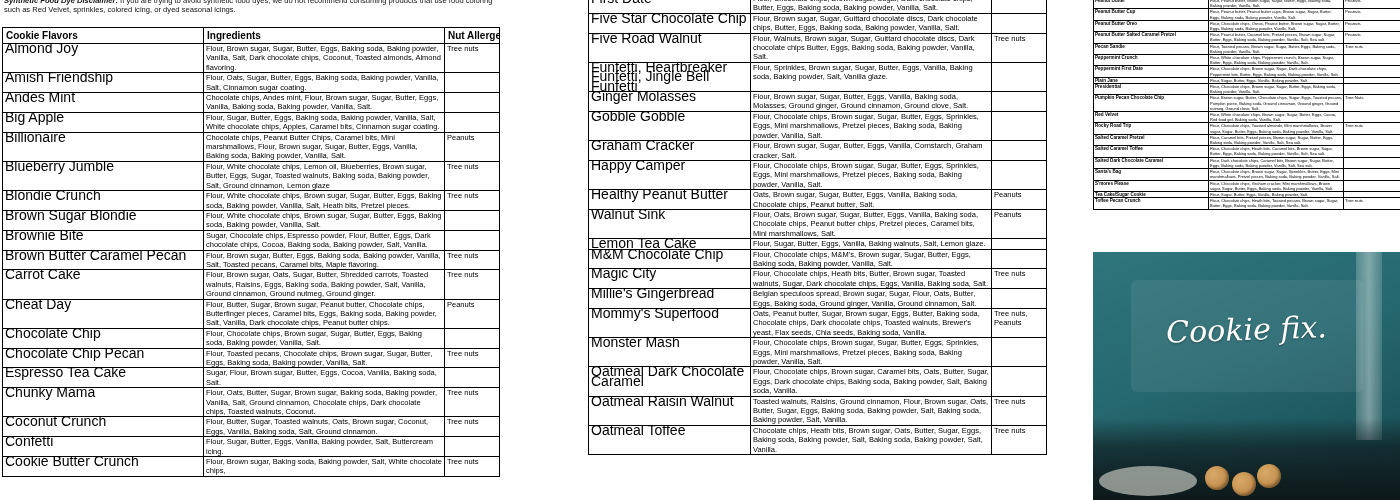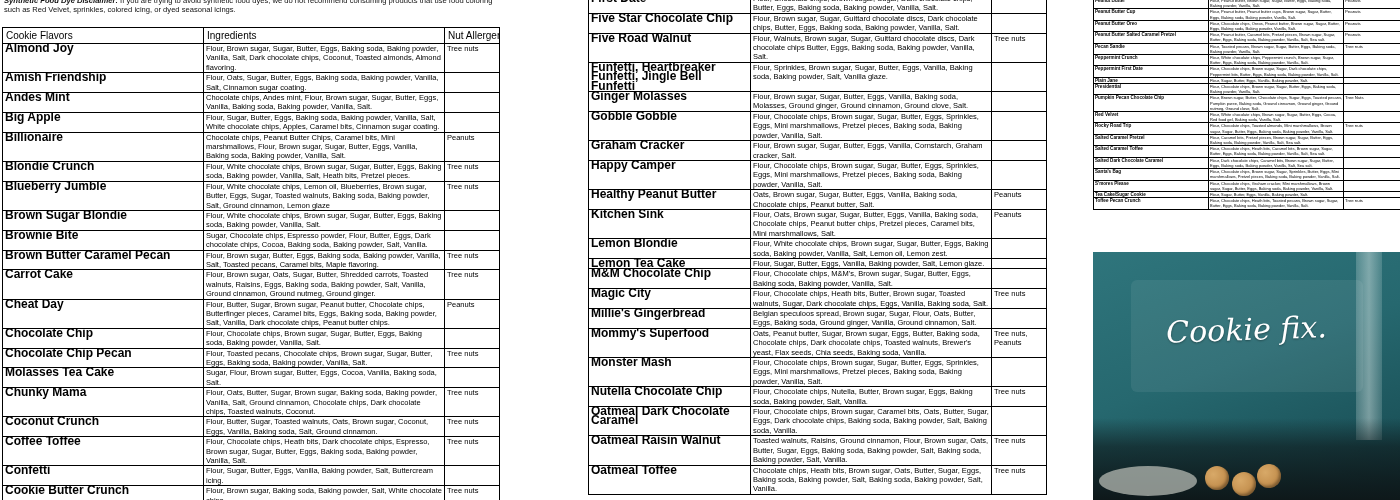--- a/index.html
+++ b/index.html
@@ -11,22 +11,22 @@
   .disclaimer .disc-title{font-weight:bold;font-style:italic}
 
   table.flavor-table{position:absolute;border-collapse:collapse;table-layout:fixed;background:#fff}
   .flavor-table td,.flavor-table th{border:1px solid #000;vertical-align:top;padding:0 2px;overflow:hidden}
 
   .t-left{left:2px;top:27px;width:497px}
   .t-mid{left:588px;top:-7px;width:458px}
   .t-right{left:1093px;top:-3px;width:310px}
 
   .t-left td,.t-mid td{font-size:7.5px;line-height:9.4px}
-  .t-left .cell-flavor,.t-mid .cell-flavor{font-weight:bold;font-size:12px}
-  .t-left th{font-size:10px;text-align:left;font-weight:normal;height:16px;vertical-align:middle;padding-left:3px}
+  .t-left .cell-flavor,.t-mid .cell-flavor{font-weight:normal;font-size:14px}
+  .t-left th{font-size:10px;text-align:left;font-weight:bold;height:16px;vertical-align:middle;padding-left:3px}
   .t-left th.h-allergen{font-size:10px;white-space:nowrap}
   .t-left .cell-allergen,.t-mid .cell-allergen{font-size:7.5px}
 
   .t-right td{font-size:4px;line-height:5.2px;padding:0 1px}
   .t-right .cell-flavor{font-weight:bold;font-size:4.6px}
   .t-right .cell-allergen{font-size:4.3px}
 
   
   .photo{position:absolute;left:1093px;top:252px;width:307px;height:248px;overflow:hidden;
     background:linear-gradient(160deg,#2f757c 0%,#26686f 45%,#1d565d 75%,#15434a 100%)}
@@ -88,30 +88,30 @@
           <td class="cell-flavor">Big Apple</td>
           <td class="cell-ingredients">Flour, Sugar, Butter, Eggs, Baking soda, Baking powder, Vanilla, Salt, White chocolate chips, Apples, Caramel bits, Cinnamon sugar coating.</td>
           <td class="cell-allergen"></td>
         </tr>
         <tr>
           <td class="cell-flavor">Billionaire</td>
           <td class="cell-ingredients">Chocolate chips, Peanut Butter Chips, Caramel bits, Mini marshmallows, Flour, Brown sugar, Sugar, Butter, Eggs, Vanilla, Baking soda, Baking powder, Vanilla, Salt.</td>
           <td class="cell-allergen">Peanuts</td>
         </tr>
         <tr>
+          <td class="cell-flavor">Blueberry Jumble</td>
+          <td class="cell-ingredients">Flour, White chocolate chips, Lemon oil, Blueberries, Brown sugar, Butter, Eggs, Sugar, Toasted walnuts, Baking soda, Baking powder, Salt, Ground cinnamon, Lemon glaze</td>
+          <td class="cell-allergen">Tree nuts</td>
+        </tr>
+        <tr>
           <td class="cell-flavor">Blondie Crunch</td>
           <td class="cell-ingredients">Flour, White chocolate chips, Brown sugar, Sugar, Butter, Eggs, Baking soda, Baking powder, Vanilla, Salt, Heath bits, Pretzel pieces.</td>
           <td class="cell-allergen">Tree nuts</td>
         </tr>
         <tr>
-          <td class="cell-flavor">Blueberry Jumble</td>
-          <td class="cell-ingredients">Flour, White chocolate chips, Lemon oil, Blueberries, Brown sugar, Butter, Eggs, Sugar, Toasted walnuts, Baking soda, Baking powder, Salt, Ground cinnamon, Lemon glaze</td>
-          <td class="cell-allergen">Tree nuts</td>
-        </tr>
-        <tr>
           <td class="cell-flavor">Brown Sugar Blondie</td>
           <td class="cell-ingredients">Flour, White chocolate chips, Brown sugar, Sugar, Butter, Eggs, Baking soda, Baking powder, Vanilla, Salt.</td>
           <td class="cell-allergen"></td>
         </tr>
         <tr>
           <td class="cell-flavor">Brownie Bite</td>
           <td class="cell-ingredients">Sugar, Chocolate chips, Espresso powder, Flour, Butter, Eggs, Dark chocolate chips, Cocoa, Baking soda, Baking powder, Salt, Vanilla.</td>
           <td class="cell-allergen"></td>
         </tr>
         <tr>
@@ -133,37 +133,32 @@
           <td class="cell-flavor">Chocolate Chip</td>
           <td class="cell-ingredients">Flour, Chocolate chips, Brown sugar, Sugar, Butter, Eggs, Baking soda, Baking powder, Vanilla, Salt.</td>
           <td class="cell-allergen"></td>
         </tr>
         <tr>
           <td class="cell-flavor">Chocolate Chip Pecan</td>
           <td class="cell-ingredients">Flour, Toasted pecans, Chocolate chips, Brown sugar, Sugar, Butter, Eggs, Baking soda, Baking powder, Vanilla, Salt.</td>
           <td class="cell-allergen">Tree nuts</td>
         </tr>
         <tr>
-          <td class="cell-flavor">Molasses Tea Cake</td>
+          <td class="cell-flavor">Espresso Tea Cake</td>
           <td class="cell-ingredients">Sugar, Flour, Brown sugar, Butter, Eggs, Cocoa, Vanilla, Baking soda, Salt.</td>
           <td class="cell-allergen"></td>
         </tr>
         <tr>
           <td class="cell-flavor">Chunky Mama</td>
           <td class="cell-ingredients">Flour, Oats, Butter, Sugar, Brown sugar, Baking soda, Baking powder, Vanilla, Salt, Ground cinnamon, Chocolate chips, Dark chocolate chips, Toasted walnuts, Coconut.</td>
           <td class="cell-allergen">Tree nuts</td>
         </tr>
         <tr>
           <td class="cell-flavor">Coconut Crunch</td>
           <td class="cell-ingredients">Flour, Butter, Sugar, Toasted walnuts, Oats, Brown sugar, Coconut, Eggs, Vanilla, Baking soda, Salt, Ground cinnamon.</td>
-          <td class="cell-allergen">Tree nuts</td>
-        </tr>
-        <tr>
-          <td class="cell-flavor">Coffee Toffee</td>
-          <td class="cell-ingredients">Flour, Chocolate chips, Heath bits, Dark chocolate chips, Espresso, Brown sugar, Sugar, Butter, Eggs, Baking soda, Baking powder, Vanilla, Salt.</td>
           <td class="cell-allergen">Tree nuts</td>
         </tr>
         <tr>
           <td class="cell-flavor">Confetti</td>
           <td class="cell-ingredients">Flour, Sugar, Butter, Eggs, Vanilla, Baking powder, Salt, Buttercream icing.</td>
           <td class="cell-allergen"></td>
         </tr>
         <tr>
           <td class="cell-flavor">Cookie Butter Crunch</td>
           <td class="cell-ingredients">Flour, Brown sugar, Baking soda, Baking powder, Salt, White chocolate chips,</td>
@@ -218,32 +213,27 @@
           <td class="cell-flavor">Happy Camper</td>
           <td class="cell-ingredients">Flour, Chocolate chips, Brown sugar, Sugar, Butter, Eggs, Sprinkles, Eggs, Mini marshmallows, Pretzel pieces, Baking soda, Baking powder, Vanilla, Salt.</td>
           <td class="cell-allergen"></td>
         </tr>
         <tr>
           <td class="cell-flavor">Healthy Peanut Butter</td>
           <td class="cell-ingredients">Oats, Brown sugar, Sugar, Butter, Eggs, Vanilla, Baking soda, Chocolate chips, Peanut butter, Salt.</td>
           <td class="cell-allergen">Peanuts</td>
         </tr>
         <tr>
-          <td class="cell-flavor">Kitchen Sink</td>
+          <td class="cell-flavor">Walnut Sink</td>
           <td class="cell-ingredients">Flour, Oats, Brown sugar, Sugar, Butter, Eggs, Vanilla, Baking soda, Chocolate chips, Peanut butter chips, Pretzel pieces, Caramel bits, Mini marshmallows, Salt.</td>
           <td class="cell-allergen">Peanuts</td>
         </tr>
         <tr>
-          <td class="cell-flavor">Lemon Blondie</td>
-          <td class="cell-ingredients">Flour, White chocolate chips, Brown sugar, Sugar, Butter, Eggs, Baking soda, Baking powder, Vanilla, Salt, Lemon oil, Lemon zest.</td>
-          <td class="cell-allergen"></td>
-        </tr>
-        <tr>
           <td class="cell-flavor">Lemon Tea Cake</td>
-          <td class="cell-ingredients">Flour, Sugar, Butter, Eggs, Vanilla, Baking powder, Salt, Lemon glaze.</td>
+          <td class="cell-ingredients">Flour, Sugar, Butter, Eggs, Vanilla, Baking walnuts, Salt, Lemon glaze.</td>
           <td class="cell-allergen"></td>
         </tr>
         <tr>
           <td class="cell-flavor">M&amp;M Chocolate Chip</td>
           <td class="cell-ingredients">Flour, Chocolate chips, M&amp;M's, Brown sugar, Sugar, Butter, Eggs, Baking soda, Baking powder, Vanilla, Salt.</td>
           <td class="cell-allergen"></td>
         </tr>
         <tr>
           <td class="cell-flavor">Magic City</td>
           <td class="cell-ingredients">Flour, Chocolate chips, Heath bits, Butter, Brown sugar, Toasted walnuts, Sugar, Dark chocolate chips, Eggs, Vanilla, Baking soda, Salt.</td>
@@ -256,25 +246,20 @@
         </tr>
         <tr>
           <td class="cell-flavor">Mommy's Superfood</td>
           <td class="cell-ingredients">Oats, Peanut butter, Sugar, Brown sugar, Eggs, Butter, Baking soda, Chocolate chips, Dark chocolate chips, Toasted walnuts, Brewer's yeast, Flax seeds, Chia seeds, Baking soda, Vanilla.</td>
           <td class="cell-allergen">Tree nuts, Peanuts</td>
         </tr>
         <tr>
           <td class="cell-flavor">Monster Mash</td>
           <td class="cell-ingredients">Flour, Chocolate chips, Brown sugar, Sugar, Butter, Eggs, Sprinkles, Eggs, Mini marshmallows, Pretzel pieces, Baking soda, Baking powder, Vanilla, Salt.</td>
           <td class="cell-allergen"></td>
-        </tr>
-        <tr>
-          <td class="cell-flavor">Nutella Chocolate Chip</td>
-          <td class="cell-ingredients">Flour, Chocolate chips, Nutella, Butter, Brown sugar, Eggs, Baking soda, Baking powder, Salt, Vanilla.</td>
-          <td class="cell-allergen">Tree nuts</td>
         </tr>
         <tr>
           <td class="cell-flavor">Oatmeal Dark Chocolate Caramel</td>
           <td class="cell-ingredients">Flour, Chocolate chips, Brown sugar, Caramel bits, Oats, Butter, Sugar, Eggs, Dark chocolate chips, Baking soda, Baking powder, Salt, Baking soda, Vanilla.</td>
           <td class="cell-allergen"></td>
         </tr>
         <tr>
           <td class="cell-flavor">Oatmeal Raisin Walnut</td>
           <td class="cell-ingredients">Toasted walnuts, Raisins, Ground cinnamon, Flour, Brown sugar, Oats, Butter, Sugar, Eggs, Baking soda, Baking powder, Salt, Baking soda, Baking powder, Salt, Vanilla.</td>
           <td class="cell-allergen">Tree nuts</td>

